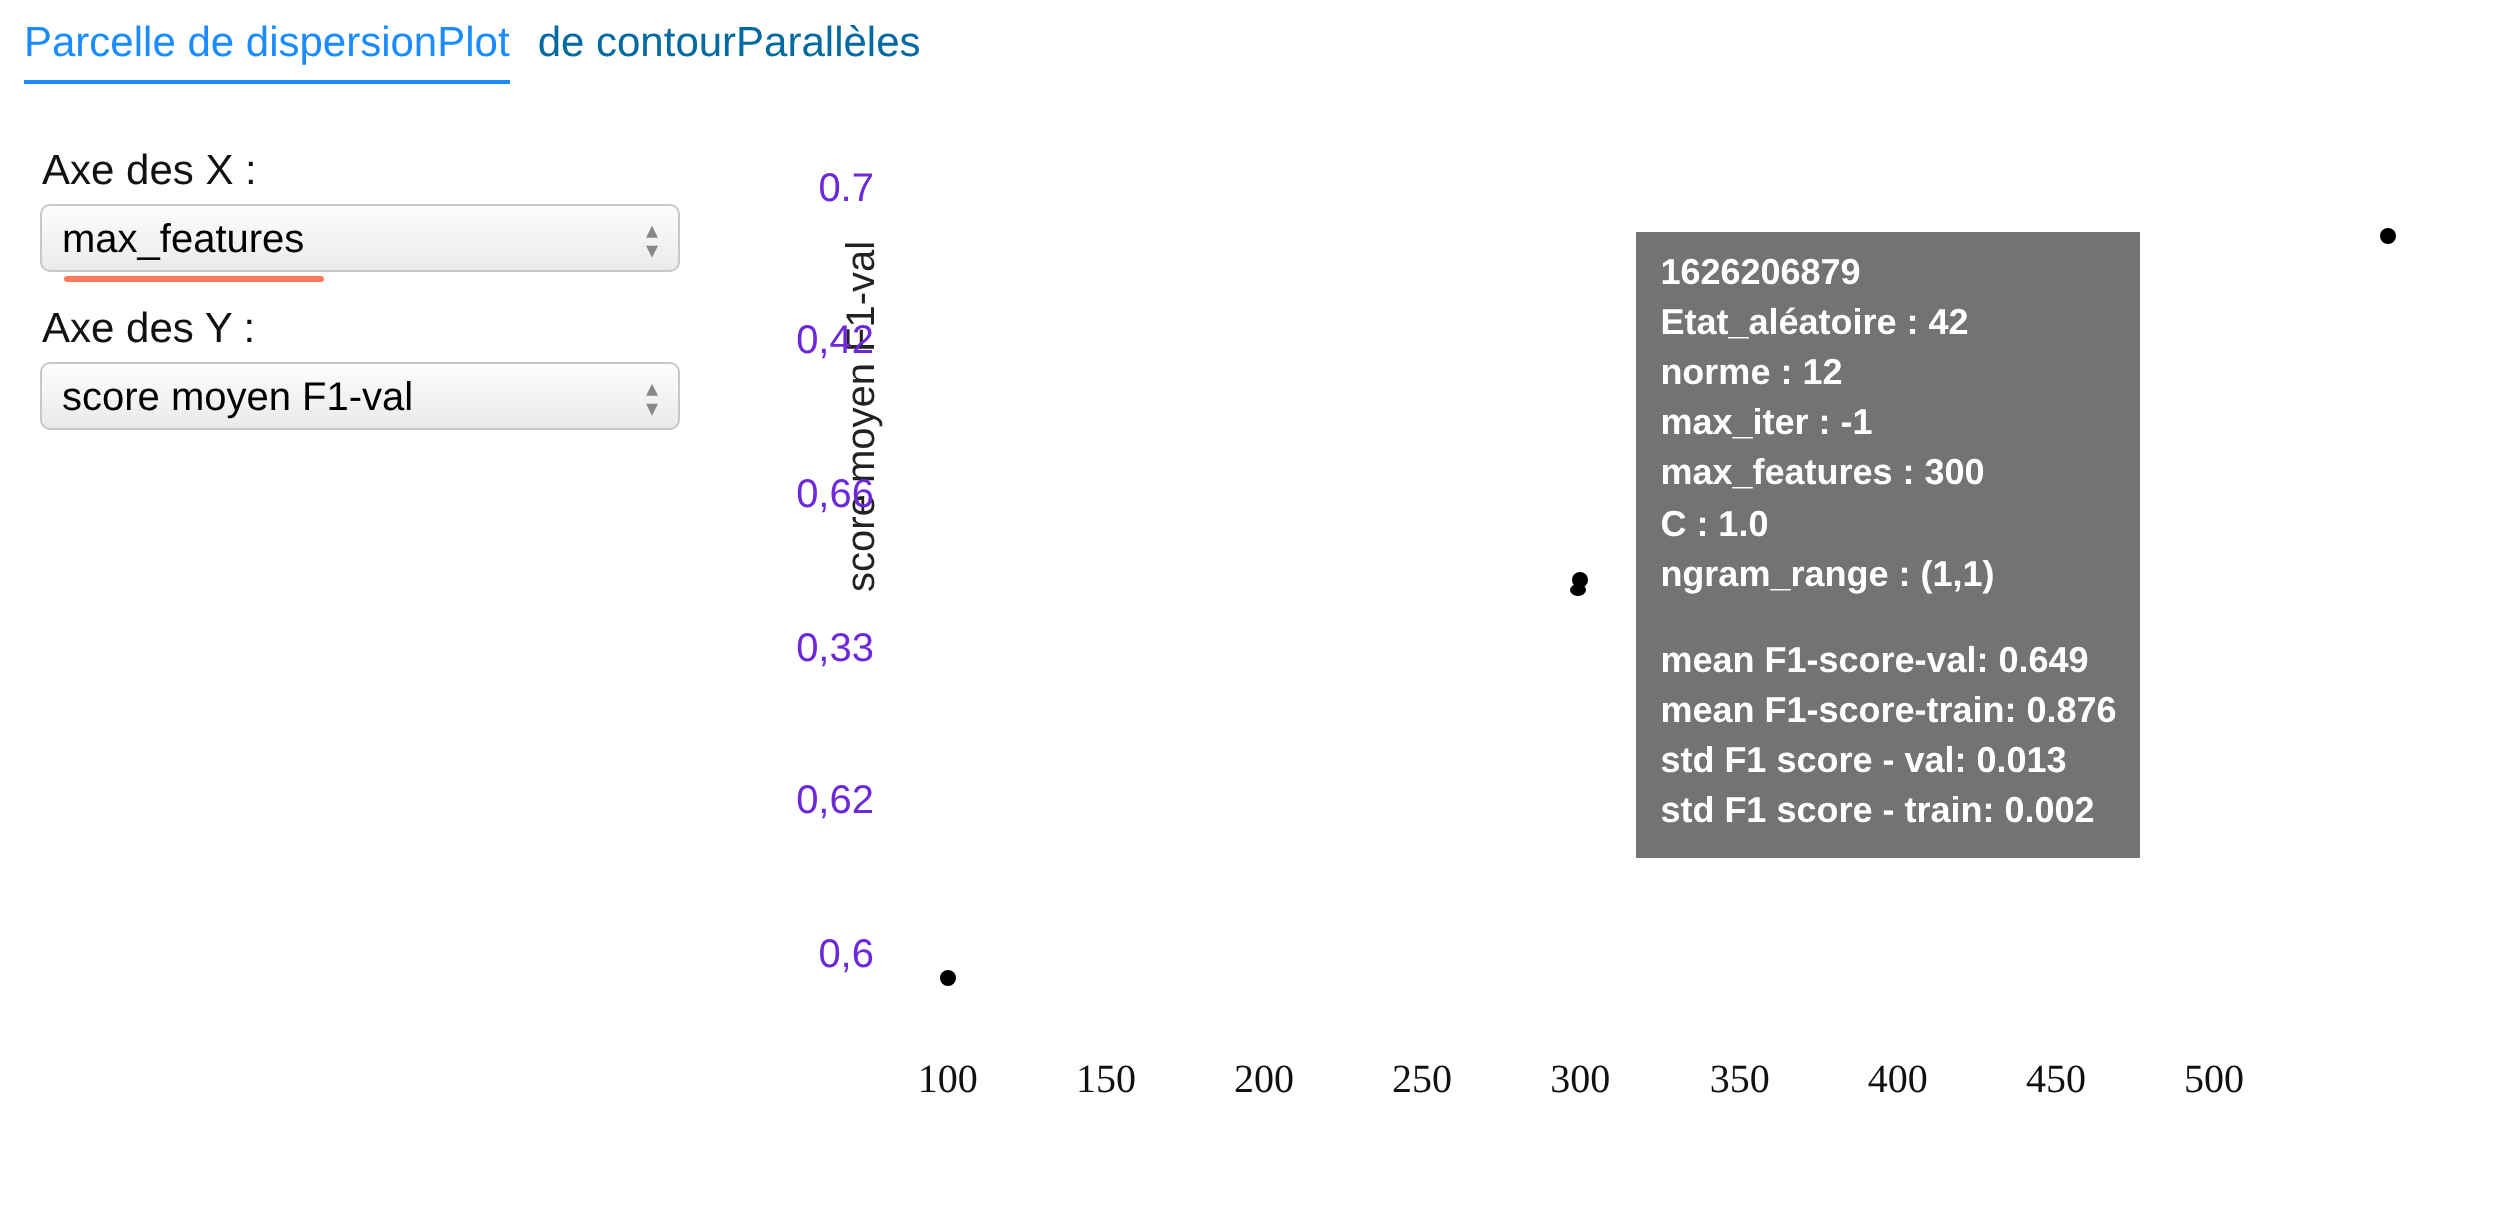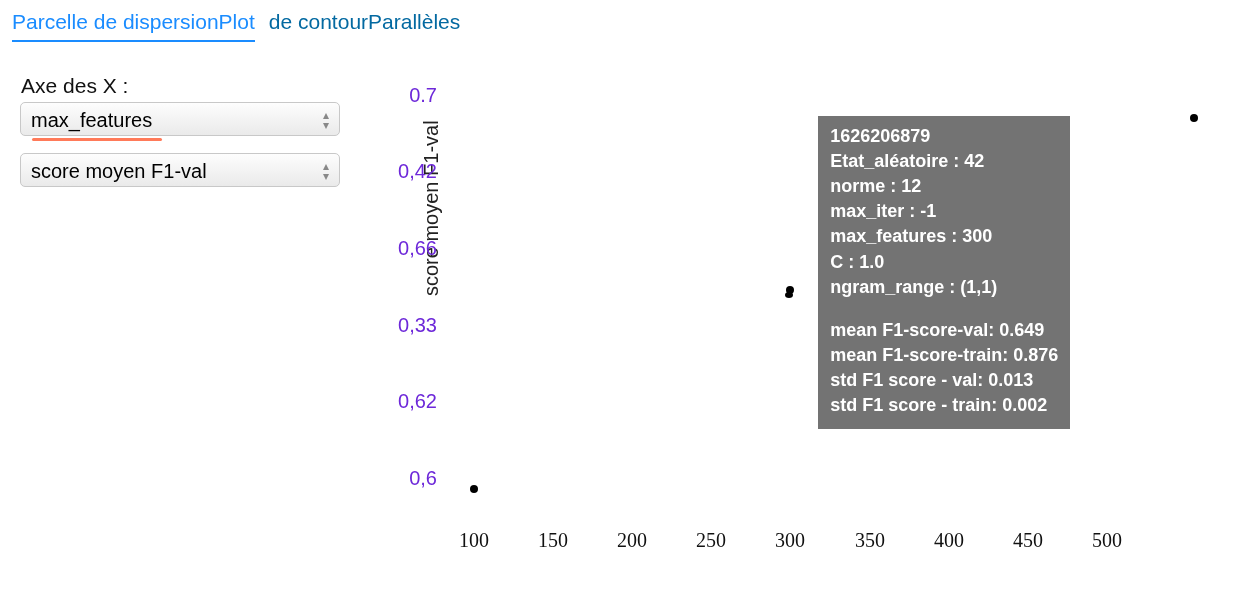--- a/index.html
+++ b/index.html
@@ -127,20 +127,21 @@
 
 <div class="content">
   <div class="controls">
     <div class="ctrl-label">Axe des X :</div>
     <div class="select">
       <span>max_features</span>
       <span class="caret">▴<span style="margin-top:-3px">▾</span></span>
     </div>
     <div class="x-underline"></div>
 
+    <div class="ctrl-label">Axe des Y :</div>
     <div class="select">
       <span>score moyen F1-val</span>
       <span class="caret">▴<span style="margin-top:-3px">▾</span></span>
     </div>
   </div>
 
   <div class="chart-wrap">
     <div class="plot-area">
       <div class="ylabel">score moyen F1-val</div>
 

